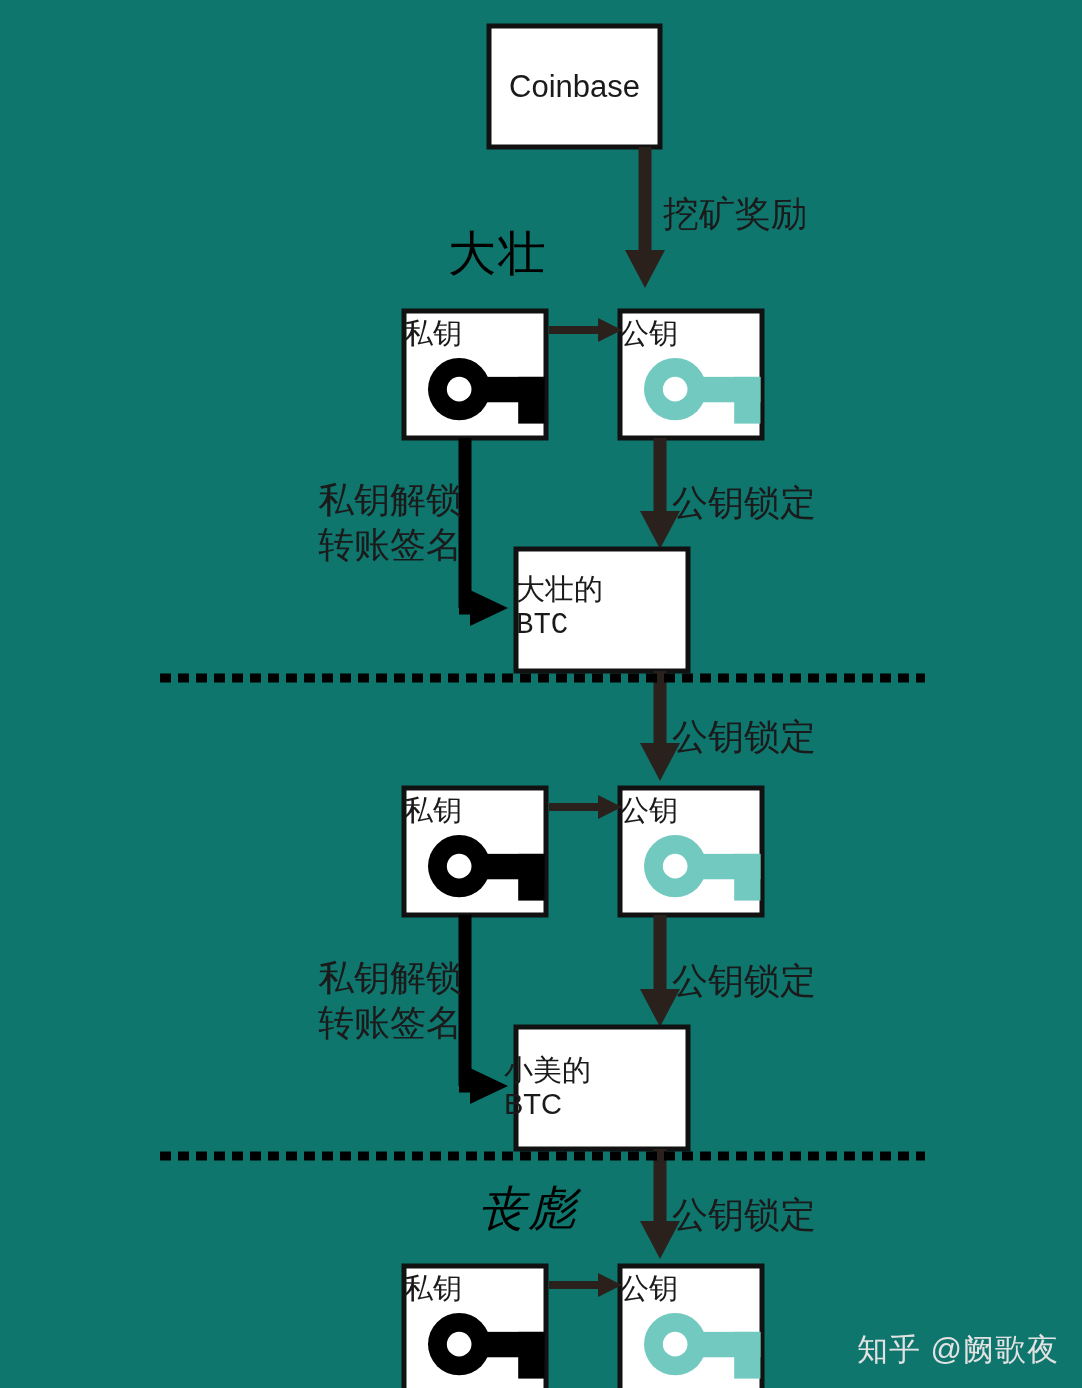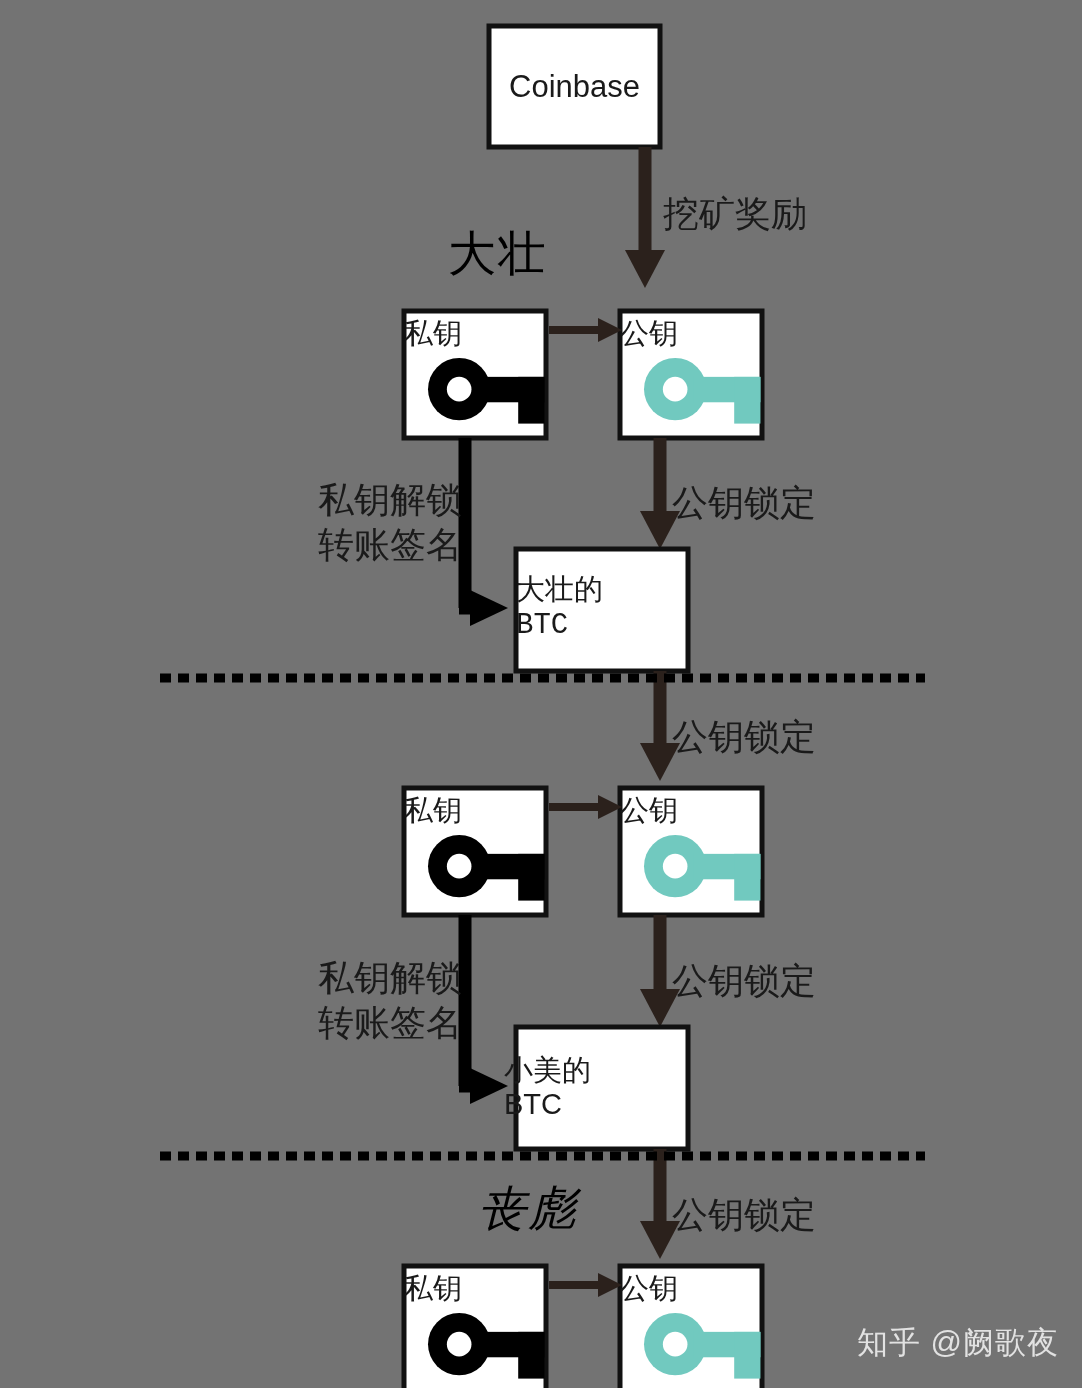--- a/index.html
+++ b/index.html
@@ -7,21 +7,21 @@
     padding: 0;
     background: #ffffff;
   }
   body {
     font-family: "Liberation Sans", "DejaVu Sans", sans-serif;
   }
   #stage {
     position: relative;
     width: 1082px;
     height: 1388px;
-    background: #737373;
+    background: #0f766e;
     overflow: hidden;
   }
   svg.layer {
     position: absolute;
     left: 0;
     top: 0;
     width: 1082px;
     height: 1388px;
   }
   .box-rect {
@@ -77,20 +77,21 @@
     font-size: 31px;
     color: #1a1a1a;
     white-space: pre;
   }
   .watermark {
     position: absolute;
     font-size: 31px;
     color: #e2e2e2;
     white-space: pre;
     letter-spacing: 1px;
+    margin-top: 7px;
   }
 </style>
 </head>
 <body>
 
 <div id="stage">
 
   <svg class="layer" viewBox="0 0 1082 1388">
     <defs>
 

